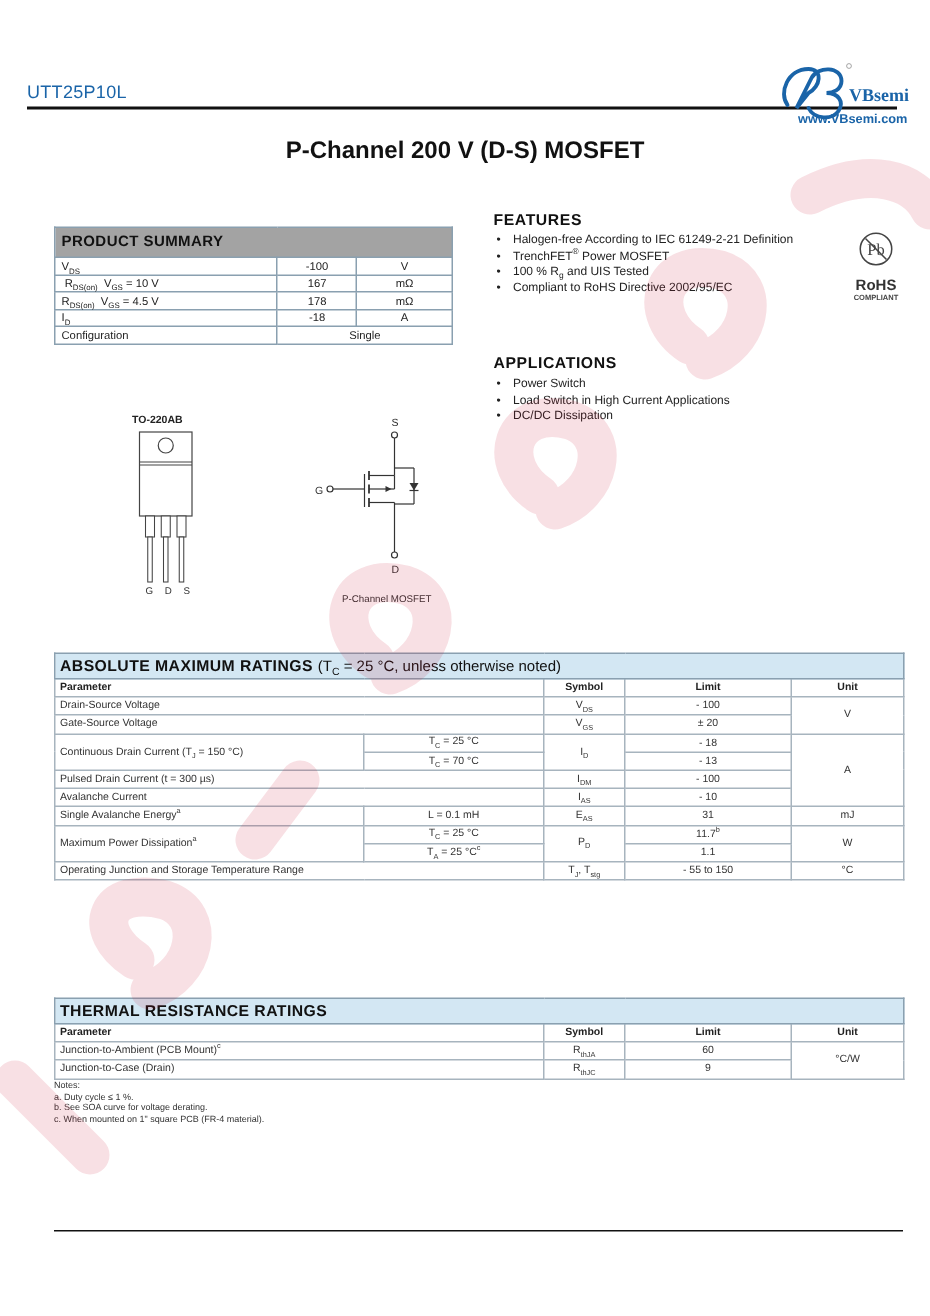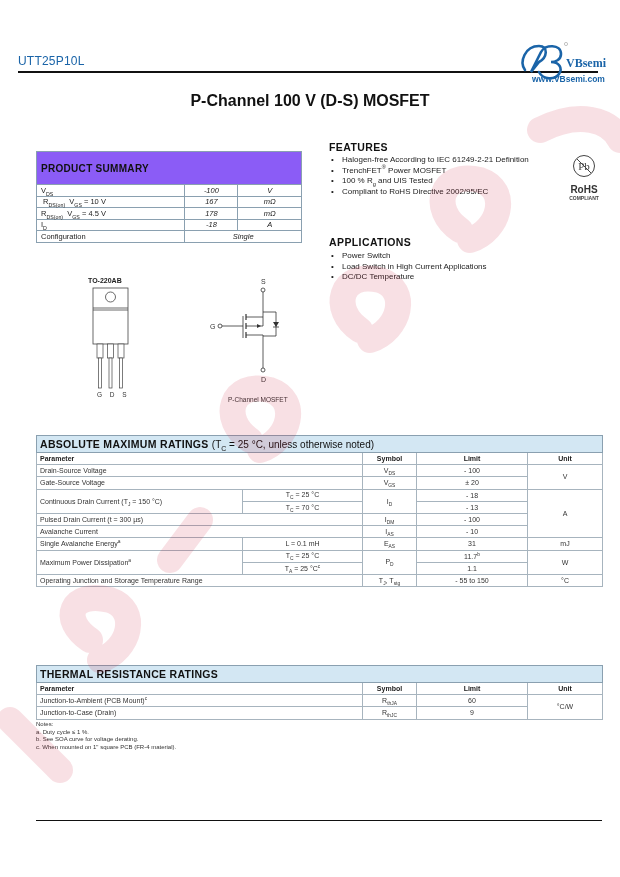--- a/index.html
+++ b/index.html
@@ -12,22 +12,22 @@
   .part-no { position: absolute; left: 18px; top: 54px; font-size: 12px; font-weight: normal; color: #1a64a8; letter-spacing: 0.2px; }
   .header-rule { position: absolute; left: 18px; top: 71px; width: 580px; height: 1.5px; background: #111; }
   .logo { position: absolute; left: 517px; top: 40px; width: 90px; height: 44px; }
   .logo-text { position: absolute; left: 566px; top: 56px; font-family: "Liberation Serif", serif; font-size: 12px; font-weight: bold; color: #1a64a8; }
   .logo-url { position: absolute; left: 532px; top: 74px; font-size: 8.5px; font-weight: bold; color: #1a64a8; }
   .main-title { position: absolute; left: 0; width: 620px; top: 92px; text-align: center; font-size: 16px; font-weight: bold; color: #111; }
 
   
   .ps { position: absolute; left: 36px; top: 151px; width: 266px; border-collapse: collapse; font-size: 7.5px; }
   .ps td { border: 1px solid #8aa0b0; height: 11.5px; padding: 0 4px; }
-  .ps .hdr { background: #8b5cf6; font-size: 10px; font-weight: 900; letter-spacing: 0.3px; color: #111; height: 33px; }
-  .ps .c { text-align: center; font-style: italic; }
+  .ps .hdr { background: #a3a3a3; font-size: 10px; font-weight: 900; letter-spacing: 0.3px; color: #111; height: 20px; }
+  .ps .c { text-align: center; }
 
   
   .sec-title { position: absolute; font-size: 10.5px; font-weight: 900; color: #111; letter-spacing: 0.4px; }
   .blist { position: absolute; list-style: none; font-size: 8px; color: #222; line-height: 10.6px; }
   .blist li { position: relative; padding-left: 12px; }
   .blist li::before { content: "\2022"; position: absolute; left: 1px; top: 0; }
   .blist li.b { font-weight: normal; }
   sub, sup { font-size: 70%; line-height: 0; }
 
   .rohs { position: absolute; left: 562px; top: 154px; width: 44px; text-align: center; }
@@ -56,21 +56,21 @@
 <body>
 
 <div class="part-no">UTT25P10L</div>
 <div class="header-rule"></div>
 <svg class="logo" viewBox="0 0 90 44">
   <path d="M8 30 C2 22 8 6 22 6 C32 6 30 18 22 22 L14 32 L24 12 C28 4 44 4 44 14 C44 20 38 22 34 22 C42 22 46 28 42 34 C38 40 26 40 22 32" fill="none" stroke="#1a64a8" stroke-width="2.6" stroke-linecap="round"></path>
   <circle cx="49" cy="4" r="1.6" fill="none" stroke="#888" stroke-width="0.5"></circle>
 </svg>
 <div class="logo-text">VBsemi</div>
 <div class="logo-url">www.VBsemi.com</div>
-<div class="main-title">P-Channel 100 V (D-S) MOSFET</div>
+<div class="main-title">P-Channel 200 V (D-S) MOSFET</div>
 
 <table class="ps">
   <tbody>
       <tr>
         <td class="hdr" colspan="3">PRODUCT SUMMARY</td>
       </tr>
   <tr>
     <td style="width:56%">V<sub>DS</sub></td>
     <td class="c" style="width:20%">-100</td>
     <td class="c">V</td>
@@ -112,21 +112,21 @@
     <line x1="5" y1="5" x2="19" y2="19" stroke="#444" stroke-width="1"></line>
   </svg>
   <div class="rohs-title">RoHS</div>
   <div class="rohs-sub">COMPLIANT</div>
 </div>
 
 <div class="sec-title" style="left:329px; top:236px;">APPLICATIONS</div>
 <ul class="blist" style="left:330px; top:251px; width:230px;">
   <li>Power Switch</li>
   <li>Load Switch in High Current Applications</li>
-  <li>DC/DC Temperature</li>
+  <li>DC/DC Dissipation</li>
 </ul>
 
 <div class="pkg-label">TO-220AB</div>
 <svg class="pkg" width="60" height="108" viewBox="0 0 60 108">
   <rect x="13" y="4" width="35" height="56" fill="#fff" stroke="#444" stroke-width="0.8"></rect>
   <line x1="13" y1="24" x2="48" y2="24" stroke="#444" stroke-width="0.8"></line>
   <line x1="13" y1="26" x2="48" y2="26" stroke="#444" stroke-width="0.8"></line>
   <circle cx="30.5" cy="13" r="5" fill="none" stroke="#444" stroke-width="0.8"></circle>
   <rect x="17" y="60" width="6" height="14" fill="#fff" stroke="#444" stroke-width="0.7"></rect>
   <rect x="27.5" y="60" width="6" height="14" fill="#fff" stroke="#444" stroke-width="0.7"></rect>

